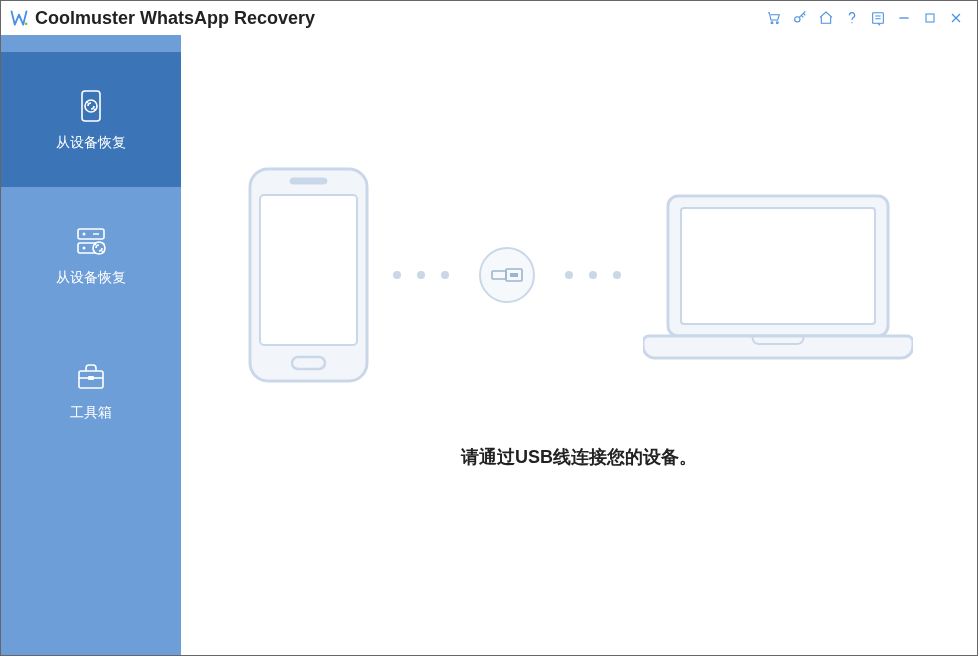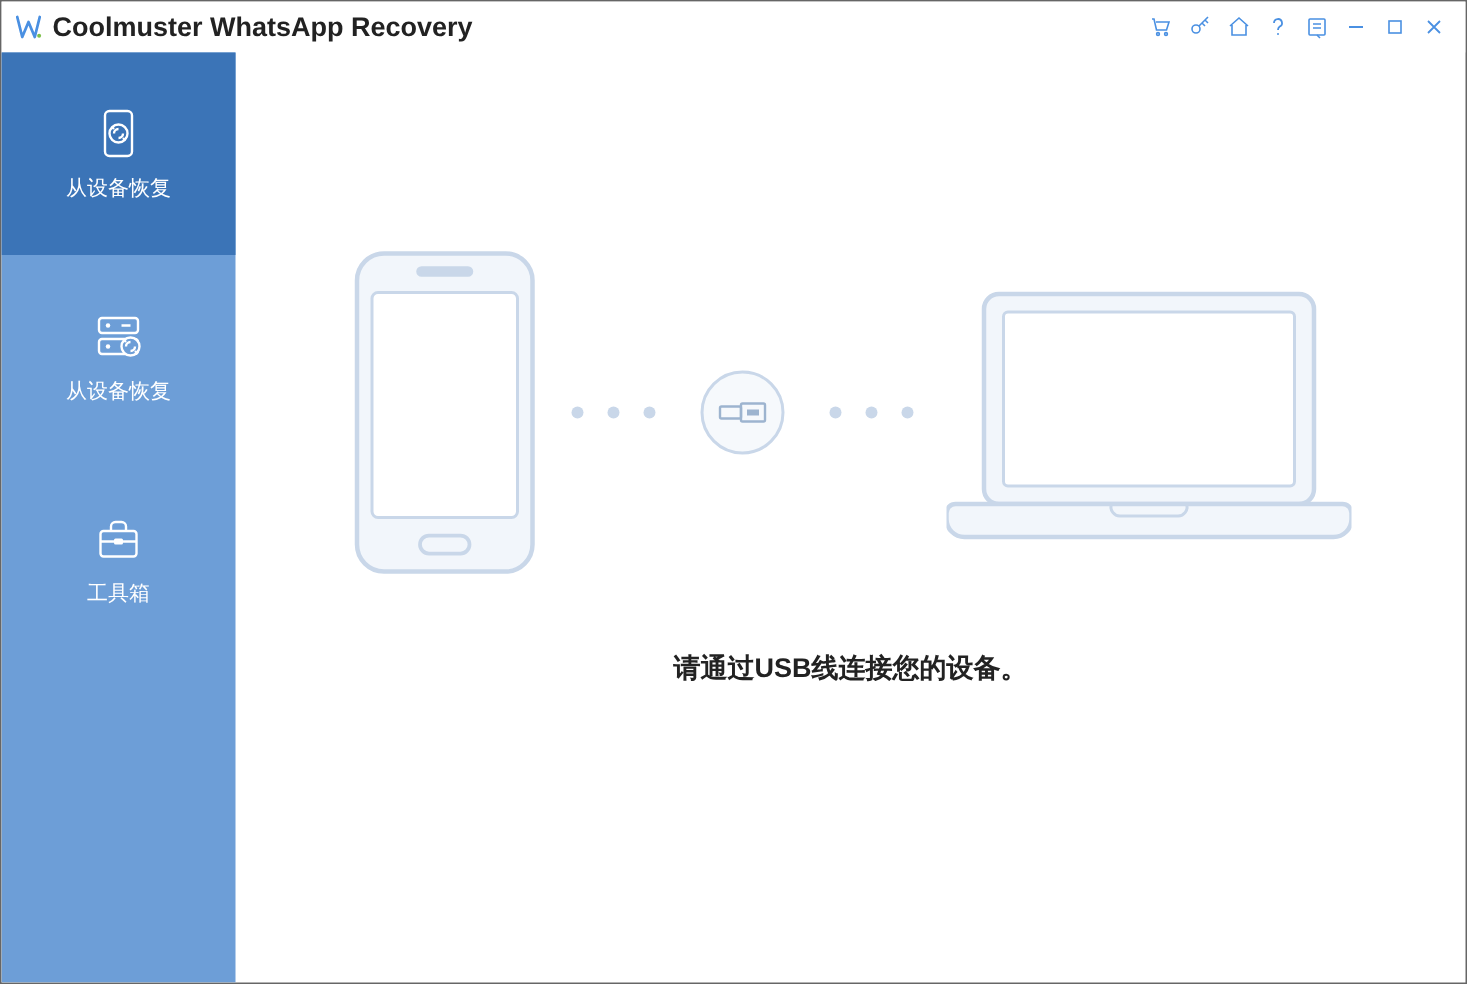--- a/index.html
+++ b/index.html
@@ -30,25 +30,25 @@
 
   
   .body {
     flex: 1;
     display: flex;
     min-height: 0;
   }
 
   
   .sidebar {
-    width: 156px;
+    width: 180px;
     background: #6d9ed7;
     display: flex;
     flex-direction: column;
-    padding-top: 0;
+    padding-top: 17px;
   }
   .side-item {
     height: 135px;
     display: flex;
     flex-direction: column;
     align-items: center;
     justify-content: center;
     color: #fff;
     cursor: pointer;
   }
@@ -89,21 +89,21 @@
 
   .usb-circle {
     width: 56px; height: 56px;
     border-radius: 50%;
     border: 2px solid #c9d7e9;
     background: #f6f9fc;
     display: flex; align-items: center; justify-content: center;
     margin: 0 8px;
   }
 
-  .texts { margin-top: 48px; text-align: center; }
+  .texts { margin-top: 60px; text-align: center; }
   .big { font-size: 18px; font-weight: bold; color: #222; }
   .sub { font-size: 14px; color: #8a8a8a; margin-top: 20px; }
   .link { font-size: 14px; color: #4a90e2; text-decoration: underline; margin-top: 30px; display:inline-block; cursor: pointer; }
 
 </style>
 </head>
 <body>
 
 <div class="titlebar">
   <span class="logo">

